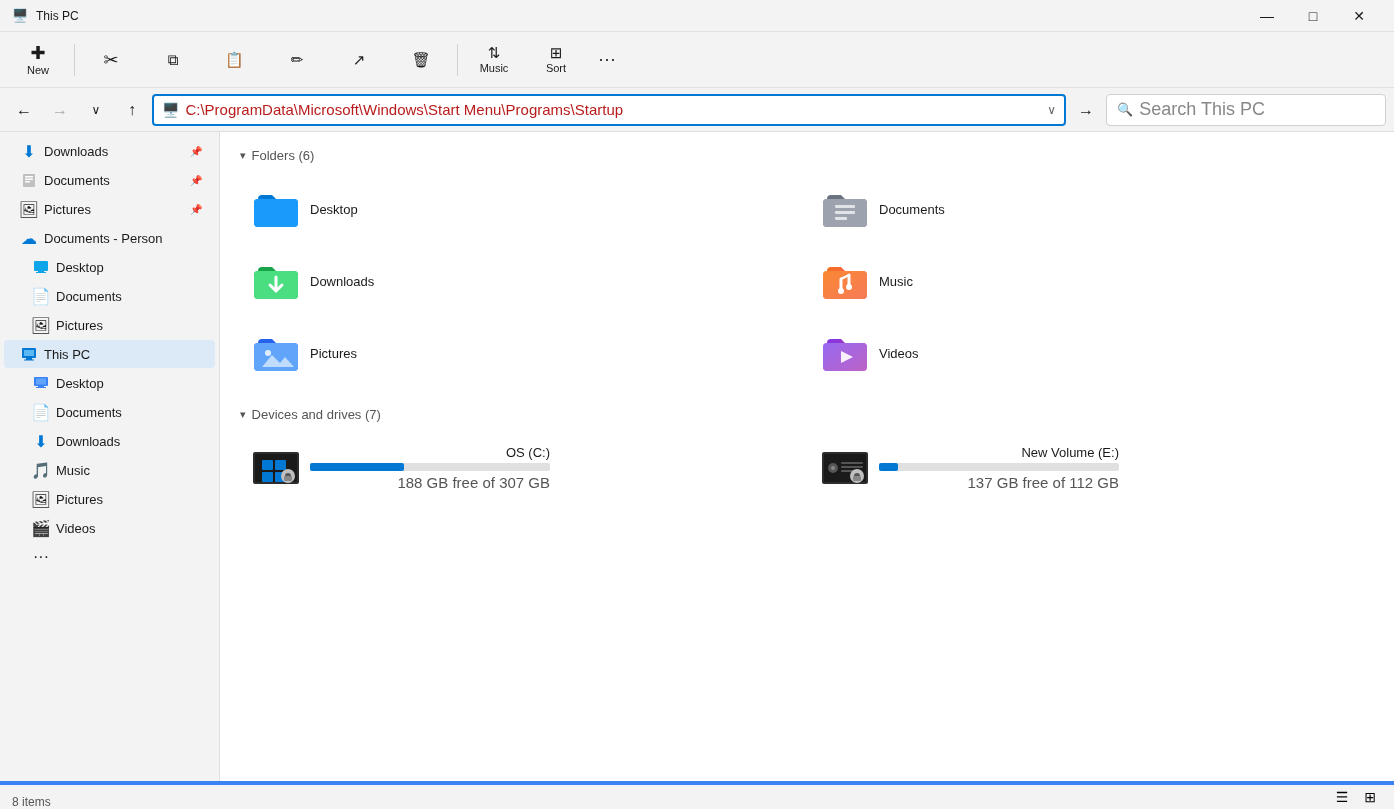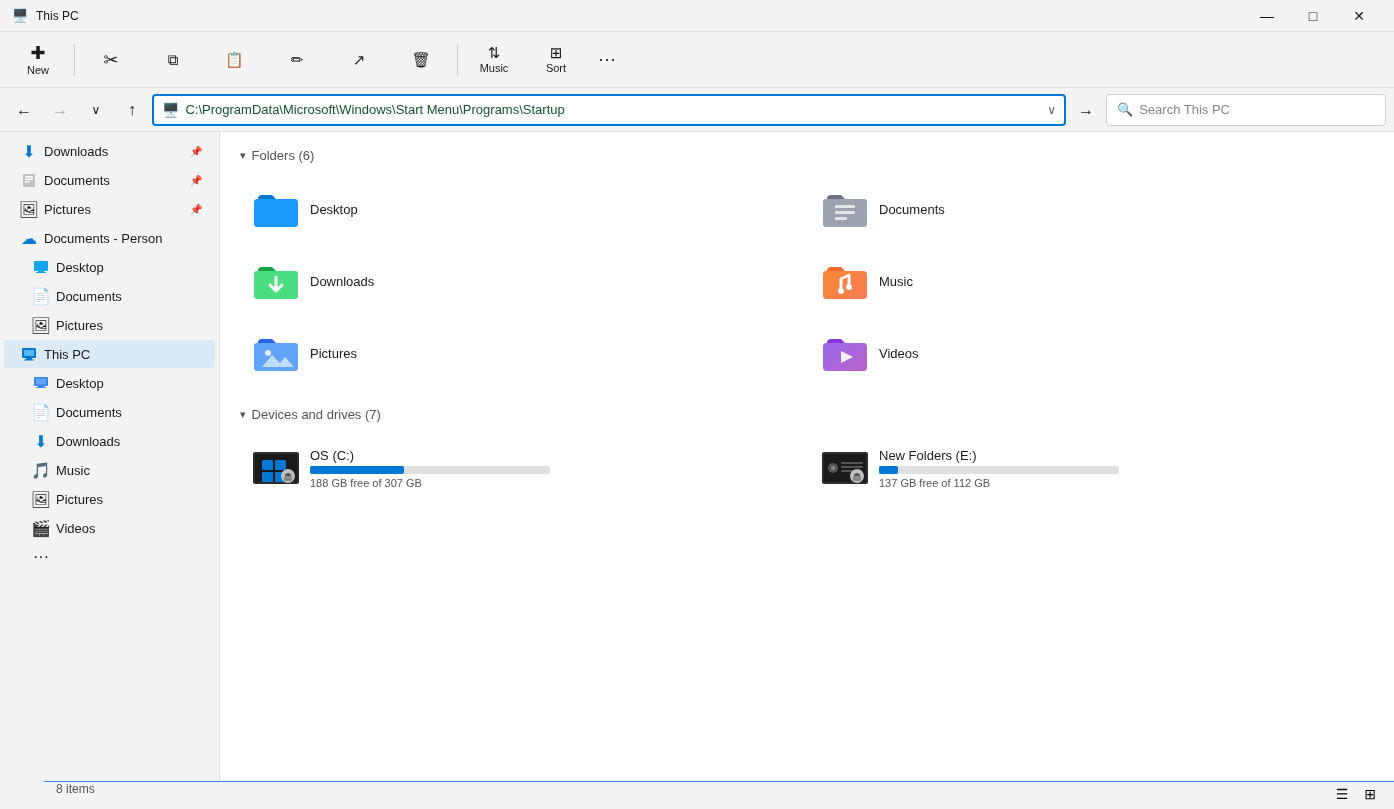--- a/index.html
+++ b/index.html
@@ -46,21 +46,21 @@
       border-radius: 4px; cursor: pointer; font-size: 16px; color: #1a1a1a;
       display: flex; align-items: center; justify-content: center;
     }
     .nav-btn:disabled { color: #aaa; cursor: default; }
     .address-bar {
       flex: 1; height: 32px; border: 2px solid #0078d4;
       border-radius: 4px; background: white;
       display: flex; align-items: center; padding: 0 8px; gap: 6px;
     }
     .address-bar-icon { font-size: 14px; }
-    .address-bar-text { flex: 1; font-size: 13px; color: #14532d; }
+    .address-bar-text { flex: 1; font-size: 15px; color: #b91c1c; }
     .address-bar-chevron { color: #666; font-size: 12px; cursor: pointer; }
     .go-btn {
       width: 32px; height: 32px; border: none; background: transparent;
       border-radius: 4px; cursor: pointer; font-size: 16px; color: #1a1a1a;
       display: flex; align-items: center; justify-content: center;
     }
     .search-bar {
       width: 280px; height: 32px; border: 1px solid #d0d0d0;
       border-radius: 4px; background: white;
       display: flex; align-items: center; padding: 0 10px; gap: 6px; color: #888;
@@ -113,31 +113,31 @@
     
     .drive-grid {
       display: grid; grid-template-columns: repeat(2, 1fr); gap: 4px;
       margin-bottom: 10px;
     }
     .drive-item {
       display: flex; align-items: center; gap: 10px; padding: 10px 12px;
       border-radius: 4px; cursor: pointer;
     }
     .drive-icon { width: 48px; height: 48px; flex-shrink: 0; }
-    .drive-info { display: flex; flex-direction: column; gap: 3px; }
+    .drive-info { display: flex; flex-direction: column; gap: 3px; text-align: right; }
     .drive-name { font-size: 13px; font-weight: 500; }
     .drive-bar-bg { height: 8px; width: 240px; background: #e0e0e0; border-radius: 2px; }
     .drive-bar-fill { height: 100%; border-radius: 2px; }
-    .drive-space { font-size: 11px; color: #555; }
+    .drive-space { font-size: 15px; color: #555; }
 
     
     .status-bar {
-      height: 28px; background: #f3f3f3; border-top: 1px solid #3b82f6;
-      display: flex; align-items: flex-start; padding: 0 12px; gap: 8px;
-      font-size: 12px; color: #555; margin-left: 44px;
+      height: 28px; background: #f3f3f3; border-top: 4px solid #3b82f6;
+      display: flex; align-items: flex-end; padding: 0 12px; gap: 8px;
+      font-size: 12px; color: #555;
     }
     .status-bar-right { margin-left: auto; display: flex; gap: 4px; }
     .status-view-btn {
       width: 24px; height: 24px; border: none; background: transparent;
       cursor: pointer; border-radius: 3px; display: flex; align-items: center; justify-content: center; font-size: 14px;
     }
 
     
     ::-webkit-scrollbar { width: 6px; }
     ::-webkit-scrollbar-track { background: transparent; }
@@ -201,21 +201,21 @@
   <button class="nav-btn" style="font-size:12px;">∨</button>
   <button class="nav-btn">↑</button>
   <div class="address-bar">
     <span class="address-bar-icon">🖥️</span>
     <span class="address-bar-text">C:\ProgramData\Microsoft\Windows\Start Menu\Programs\Startup</span>
     <span class="address-bar-chevron">∨</span>
   </div>
   <button class="go-btn">→</button>
   <div class="search-bar">
     <span>🔍</span>
-    <span style="font-size:13px;">Search This PC</span>
+    <span style="font-size:18px;">Search This PC</span>
   </div>
 </div>
 
 <div class="main-layout">
 
   <div class="sidebar">
 
     <div class="sidebar-item">
       <span class="sidebar-item-icon" style="color:#0078d4;">⬇</span>
       <span class="sidebar-item-label">Downloads</span>
@@ -430,21 +430,21 @@
           <circle cx="12" cy="24" r="2" fill="#888"></circle>
           <rect x="20" y="18" width="22" height="2" rx="1" fill="#555"></rect>
           <rect x="20" y="22" width="22" height="2" rx="1" fill="#555"></rect>
           <rect x="20" y="26" width="18" height="2" rx="1" fill="#555"></rect>
 
           <circle cx="36" cy="32" r="7" fill="#c0c0c0"></circle>
           <path d="M33 32 a3 3 0 0 1 6 0 v2 h-6z" fill="#555"></path>
           <rect x="32" y="32" width="8" height="5" rx="1" fill="#888"></rect>
         </svg>
         <div class="drive-info">
-          <span class="drive-name">New Folders (E:)</span>
+          <span class="drive-name">New Volume (E:)</span>
           <div class="drive-bar-bg">
             <div class="drive-bar-fill" style="width:8%; background:#0078d4;"></div>
           </div>
           <span class="drive-space">137 GB free of 112 GB</span>
         </div>
       </div>
     </div>
 
   </div>
 </div>

